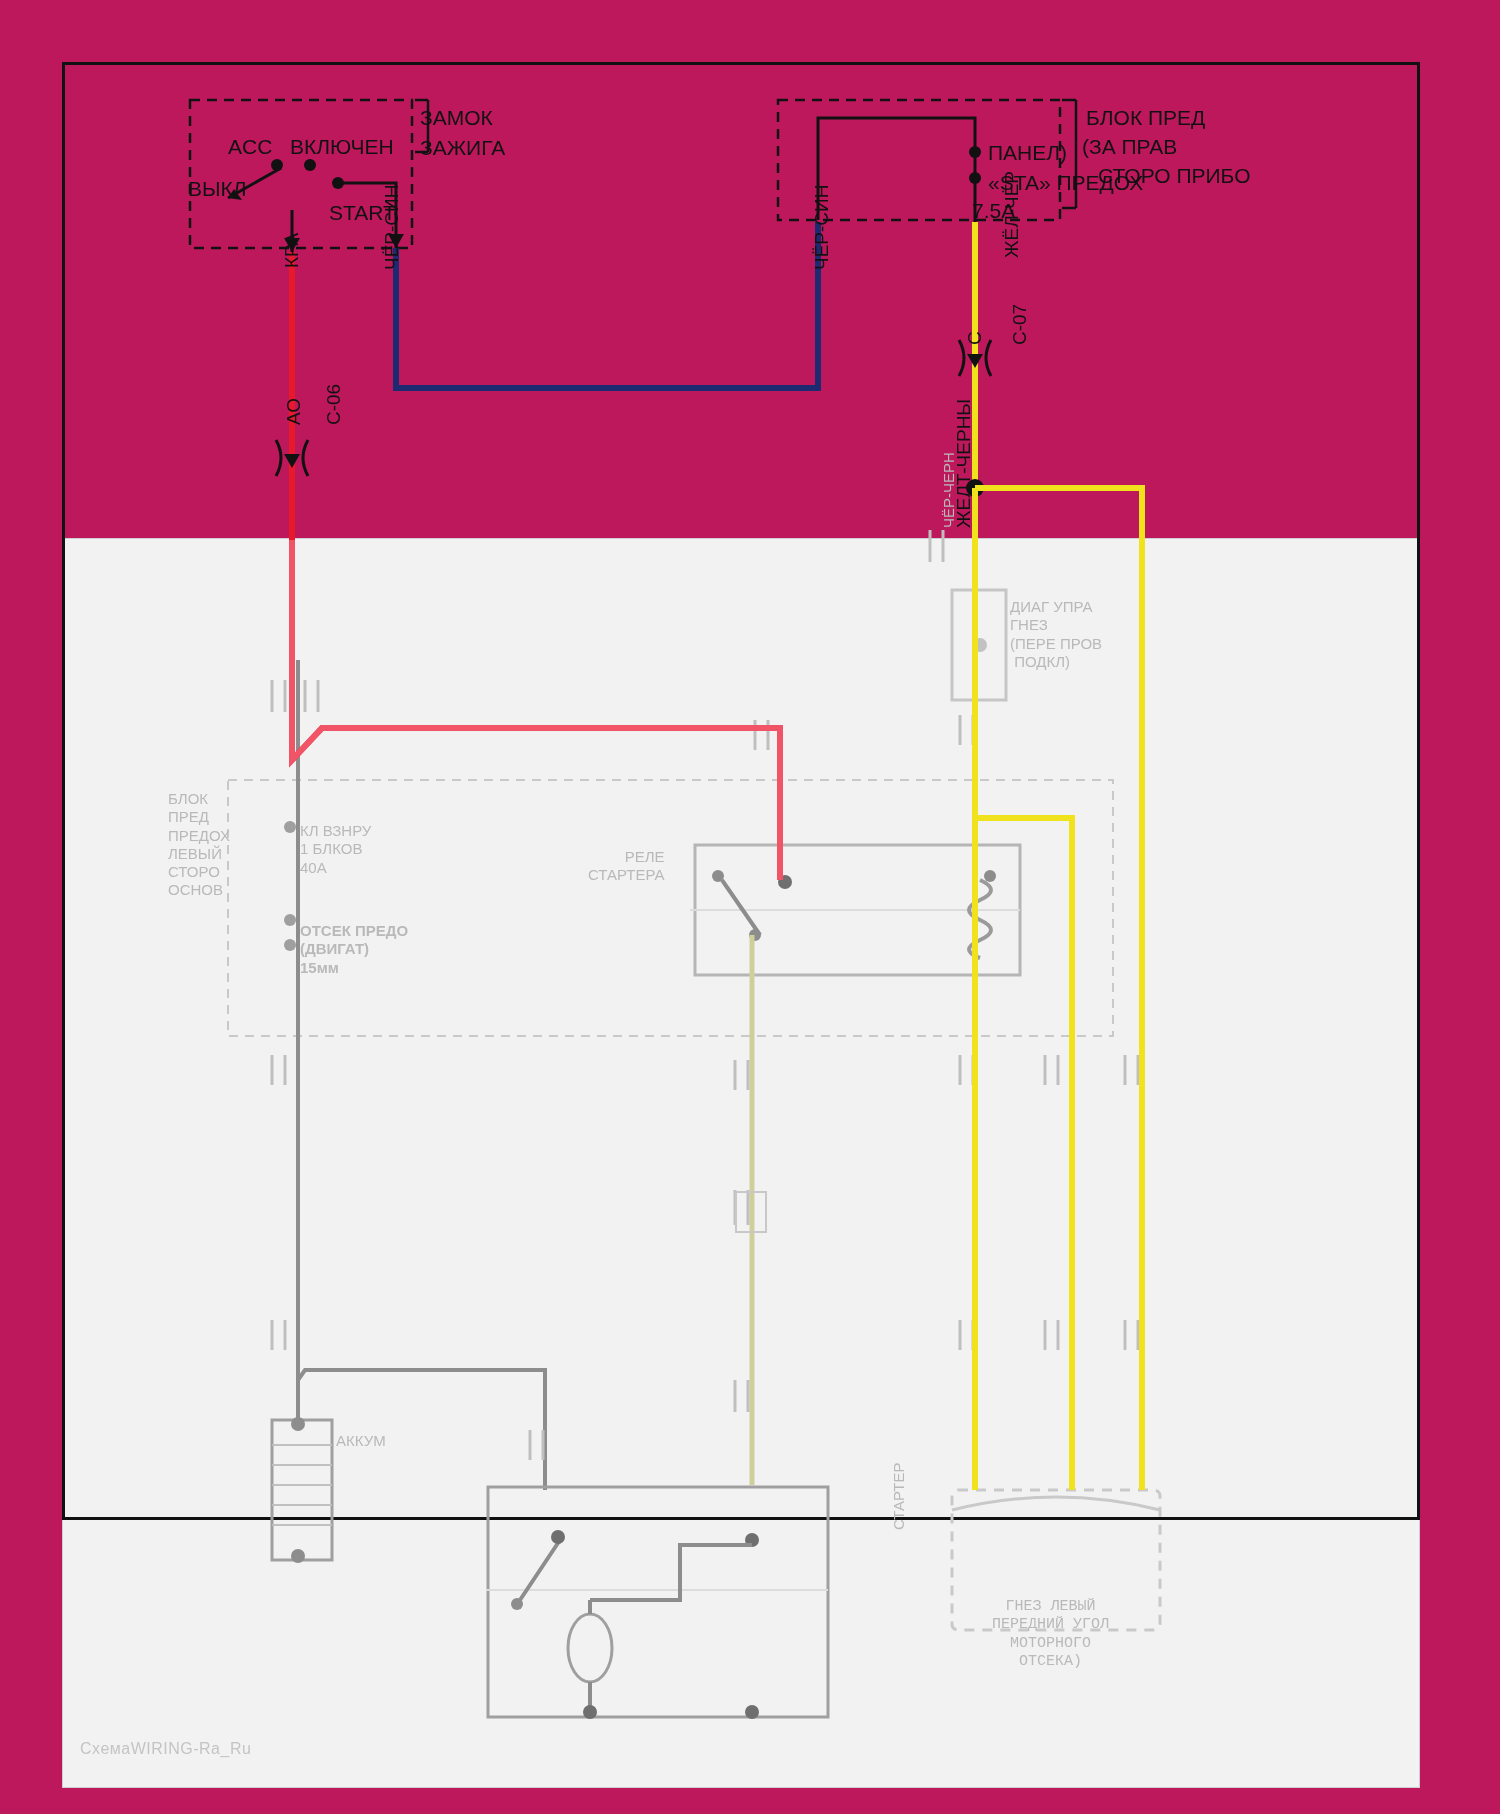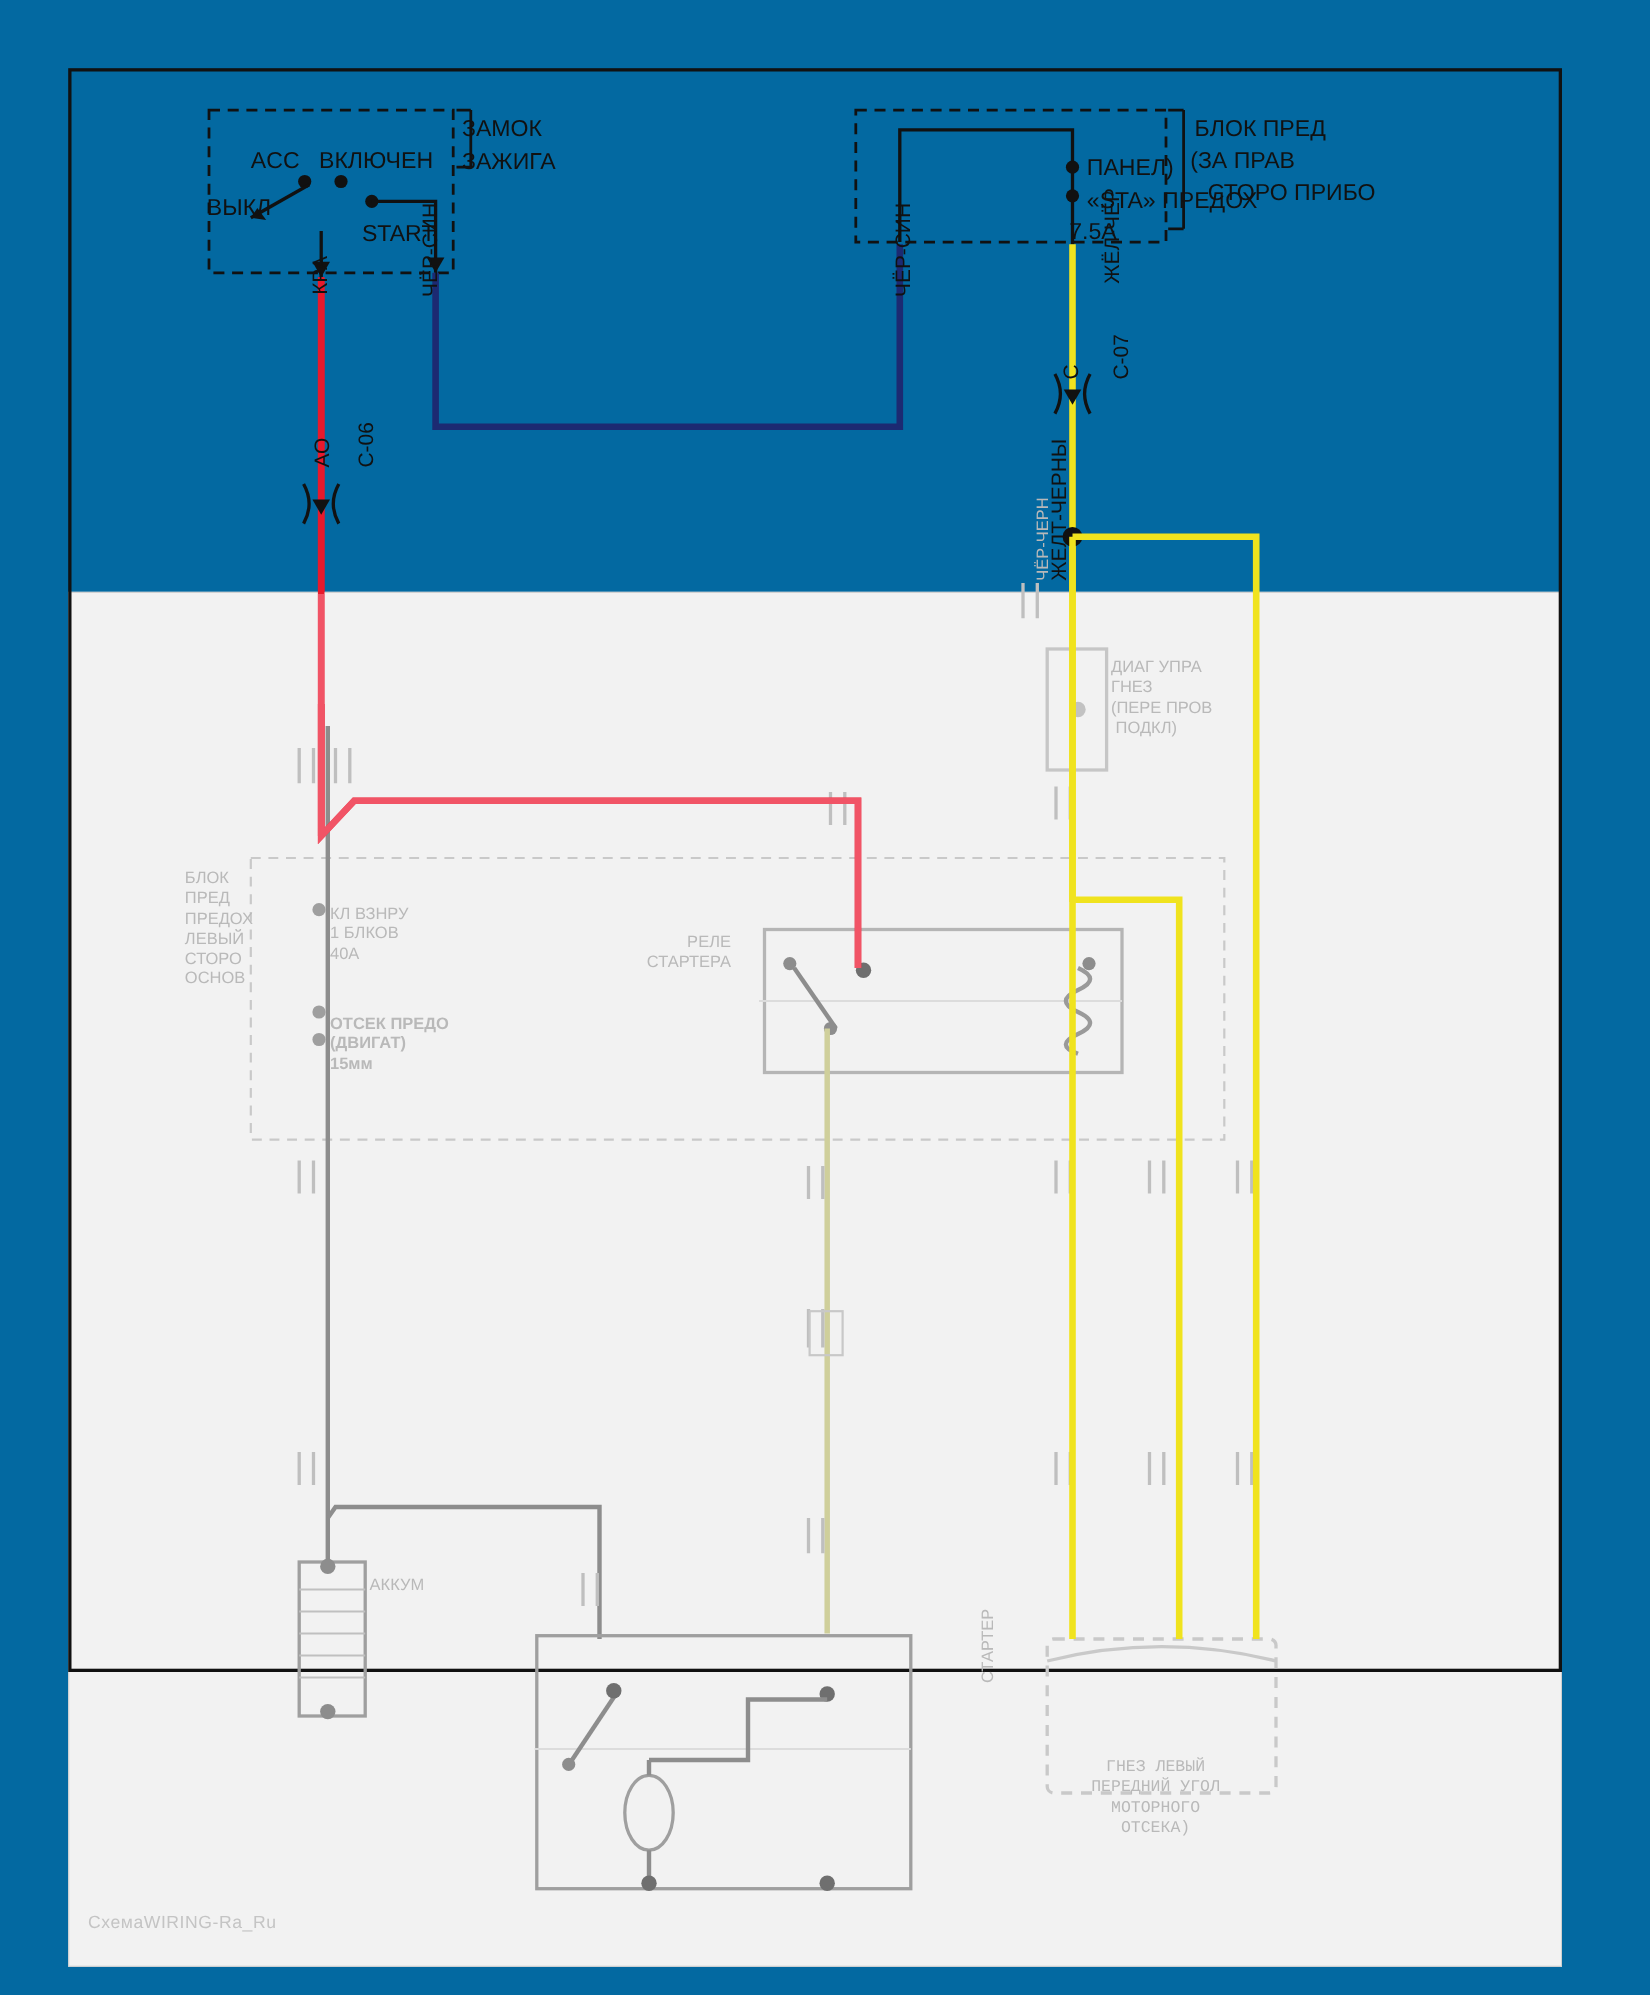--- a/index.html
+++ b/index.html
@@ -7,21 +7,21 @@
     padding: 0;
     background: #ffffff;
   }
   body {
     font-family: "Liberation Sans", sans-serif;
   }
   #stage {
     position: relative;
     width: 1500px;
     height: 1814px;
-    background: #0369a1;
+    background: #be185d;
     overflow: hidden;
   }
   
   .outer-frame {
     position: absolute;
     left: 62px;
     top: 62px;
     width: 1358px;
     height: 1458px;
     border: 3px solid #111111;

